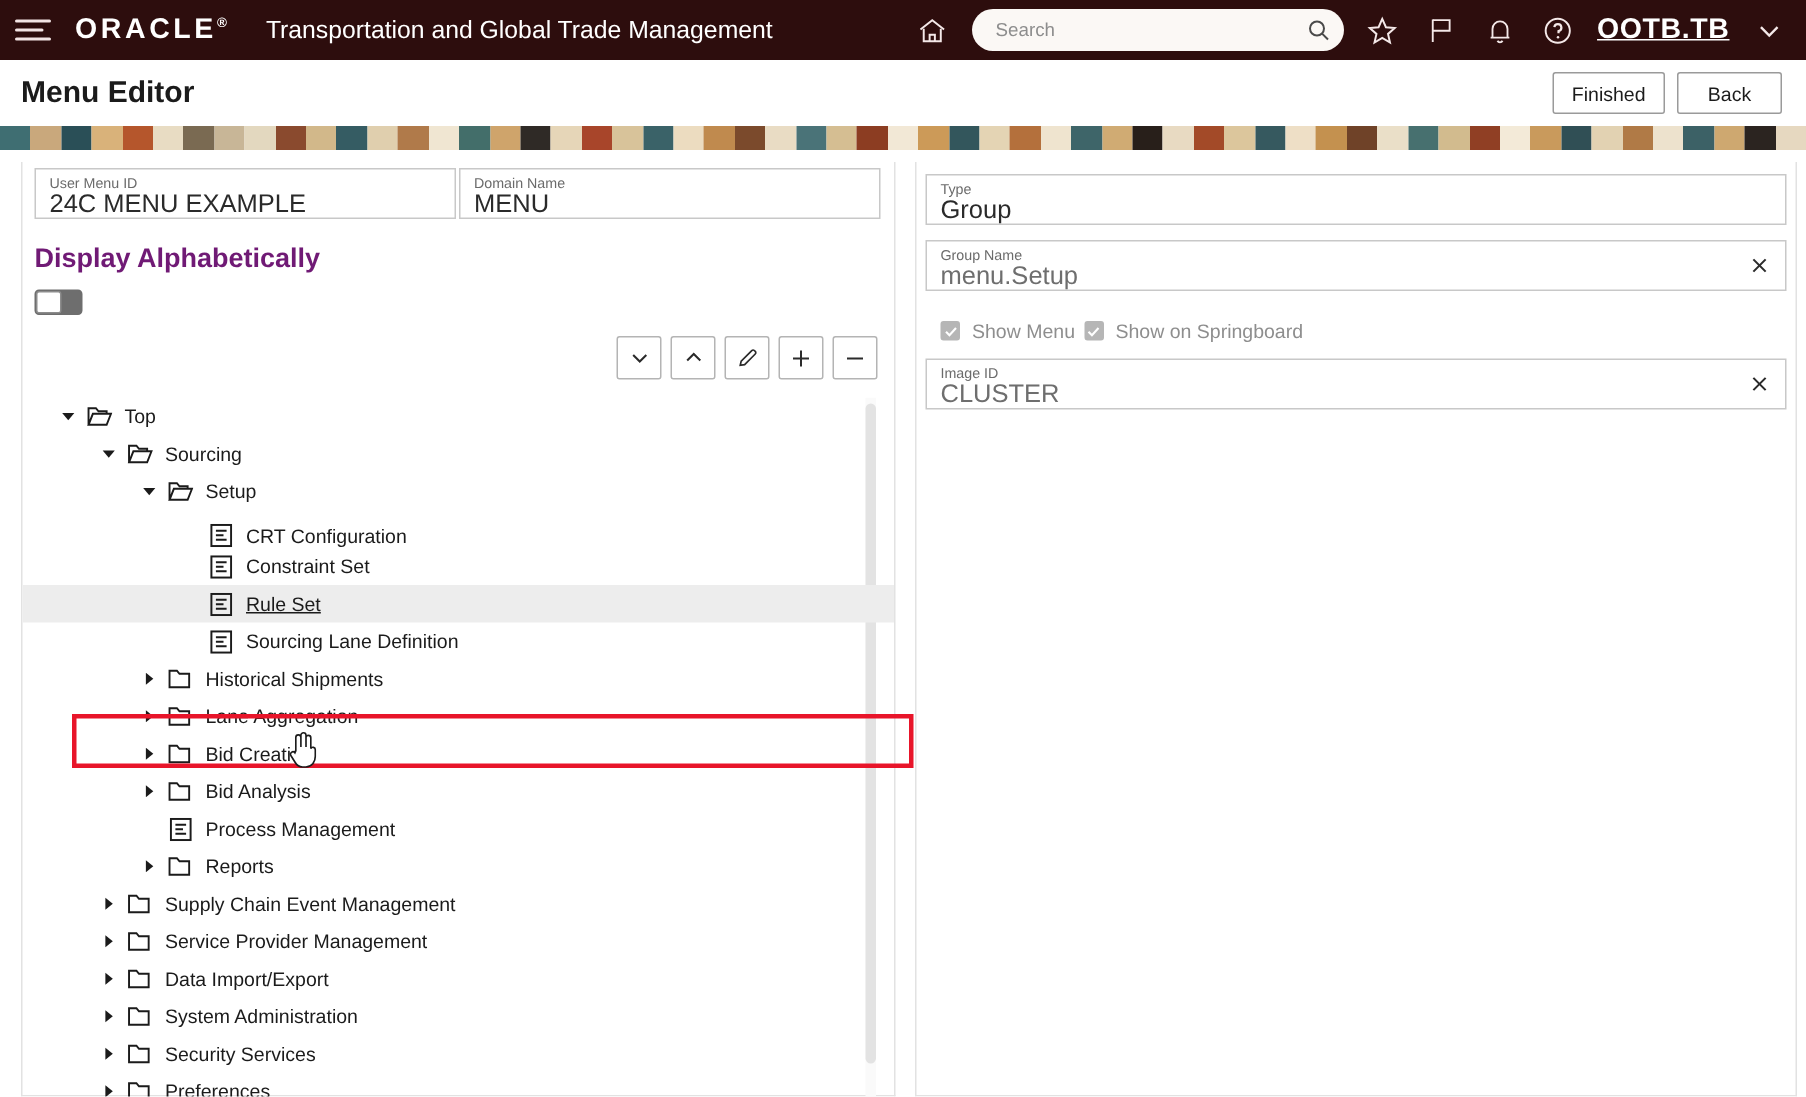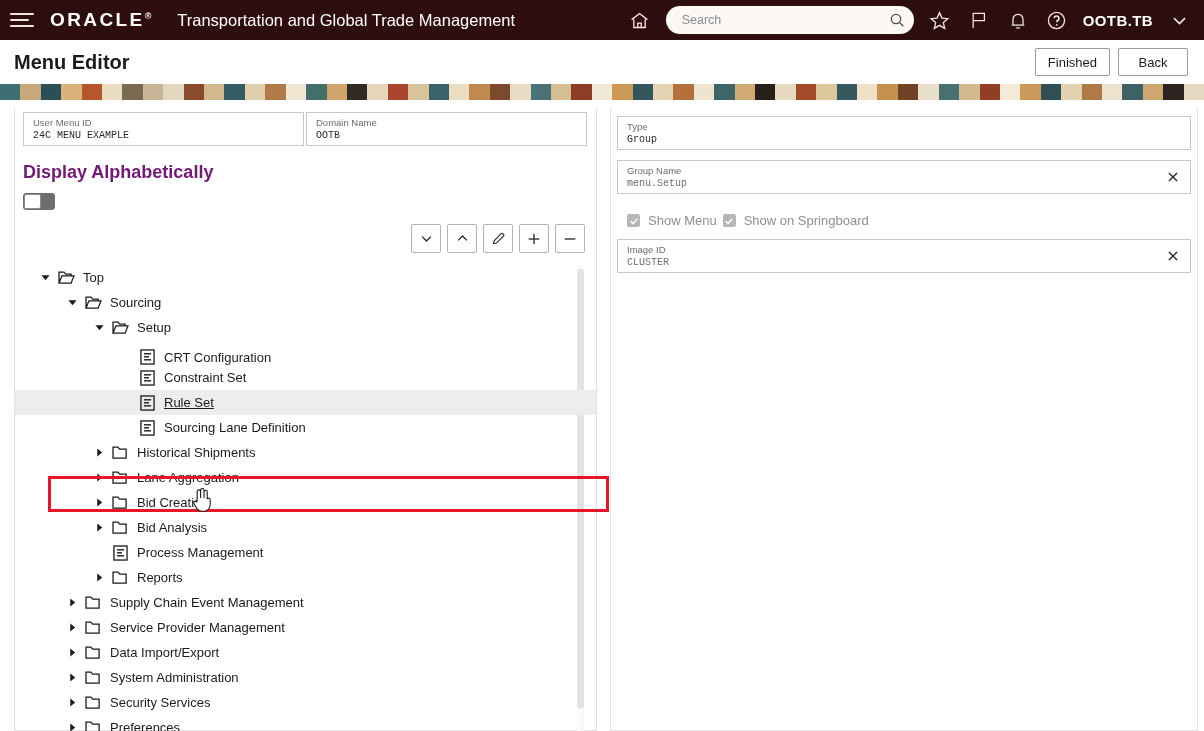--- a/index.html
+++ b/index.html
@@ -74,22 +74,22 @@
     font-family: "Liberation Sans", sans-serif;
     font-size: 12.5px; color: #333;
   }
   .search-wrap input::placeholder { color: #8d8d8d; }
   .search-btn {
     width: 22px; height: 22px; flex: none;
     display: flex; align-items: center; justify-content: center;
     cursor: pointer; color: #4a4a4a;
   }
   .user-name {
-    font-size: 15px; font-weight: bold; letter-spacing: 0.4px;
-    color: #ffffff; cursor: pointer; white-space: nowrap;
+    font-size: 19px; font-weight: bold; letter-spacing: 0.4px;
+    color: #ffffff; cursor: pointer; white-space: nowrap; text-decoration: underline;
   }
 
   
   #page-title-bar {
     height: 44px;
     background: #ffffff;
     display: flex; align-items: center;
     padding: 0 16px 0 14px;
   }
   #page-title {
@@ -133,21 +133,21 @@
     background: #ffffff;
     height: 34px;
     padding: 3px 8px 0 9px;
     position: relative;
     display: flex; flex-direction: column; justify-content: center;
   }
   .field .flabel {
     font-size: 9.5px; color: #6b6b6b; line-height: 11px;
   }
   .field .fvalue {
-    font-size: 10px; color: #2a2a2a; line-height: 16px; font-family: Liberation Mono, monospace;
+    font-size: 17px; color: #2a2a2a; line-height: 16px;
   }
   .field .fvalue.muted { color: #6e6e6e; }
   .field .clear-x {
     position: absolute; right: 8px; top: 50%; transform: translateY(-50%);
     width: 18px; height: 18px;
     display: flex; align-items: center; justify-content: center;
     cursor: pointer; color: #2b2b2b; font-size: 17px; line-height: 1;
   }
 
   .top-fields { display: flex; gap: 2px; padding: 4px 6px 0 8px; }
@@ -413,21 +413,21 @@
 <div id="main">
 
   <div class="panel" id="left-panel">
     <div class="top-fields">
       <div class="field" style="width:281px">
         <div class="flabel">User Menu ID</div>
         <div class="fvalue">24C MENU EXAMPLE</div>
       </div>
       <div class="field" style="width:281px">
         <div class="flabel">Domain Name</div>
-        <div class="fvalue">OOTB</div>
+        <div class="fvalue">MENU</div>
       </div>
     </div>
 
     <div id="display-alpha-label">Display Alphabetically</div>
 
     <div class="toggle">
       <div class="knob"></div>
     </div>
 
     <div class="tree-toolbar">

